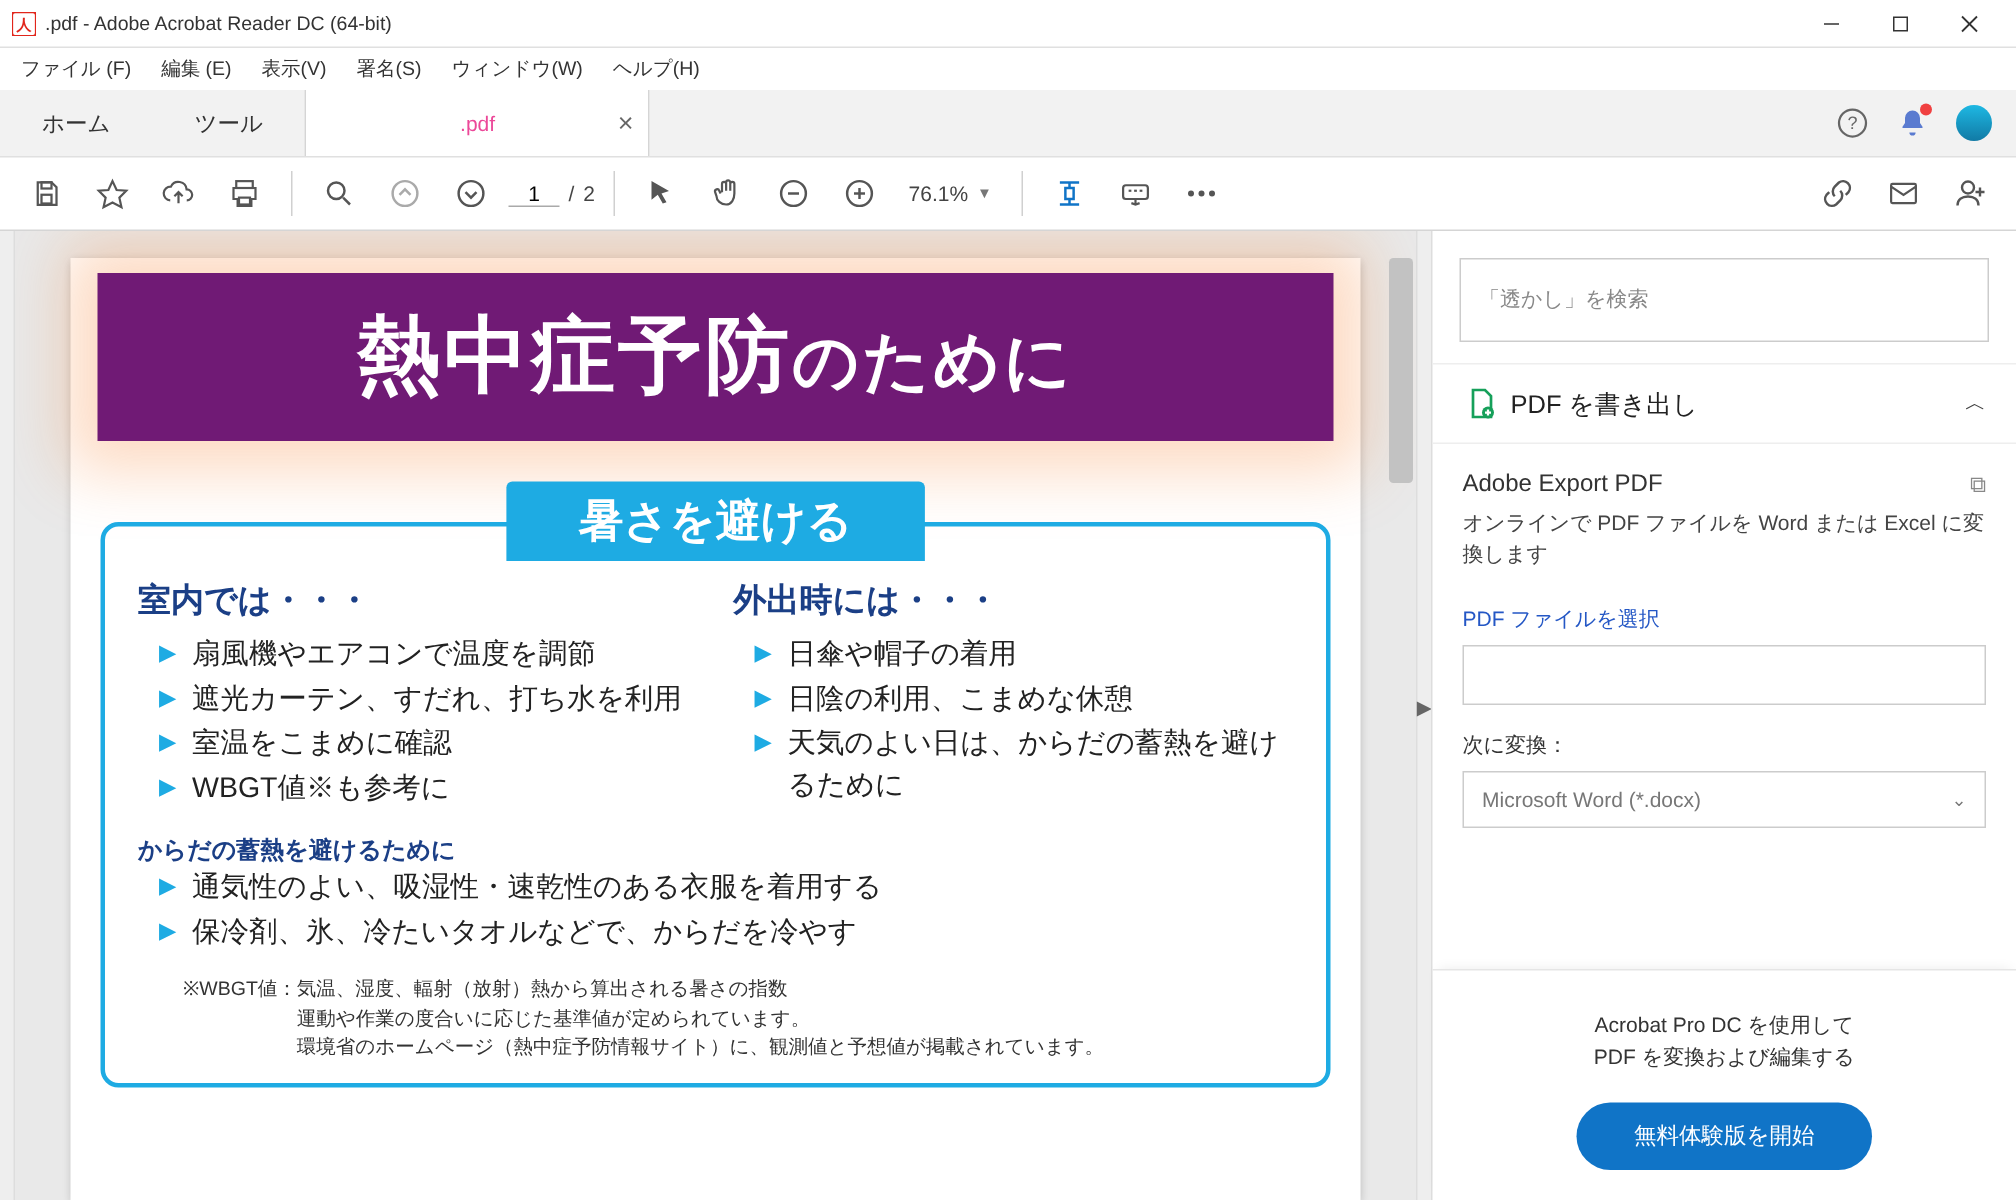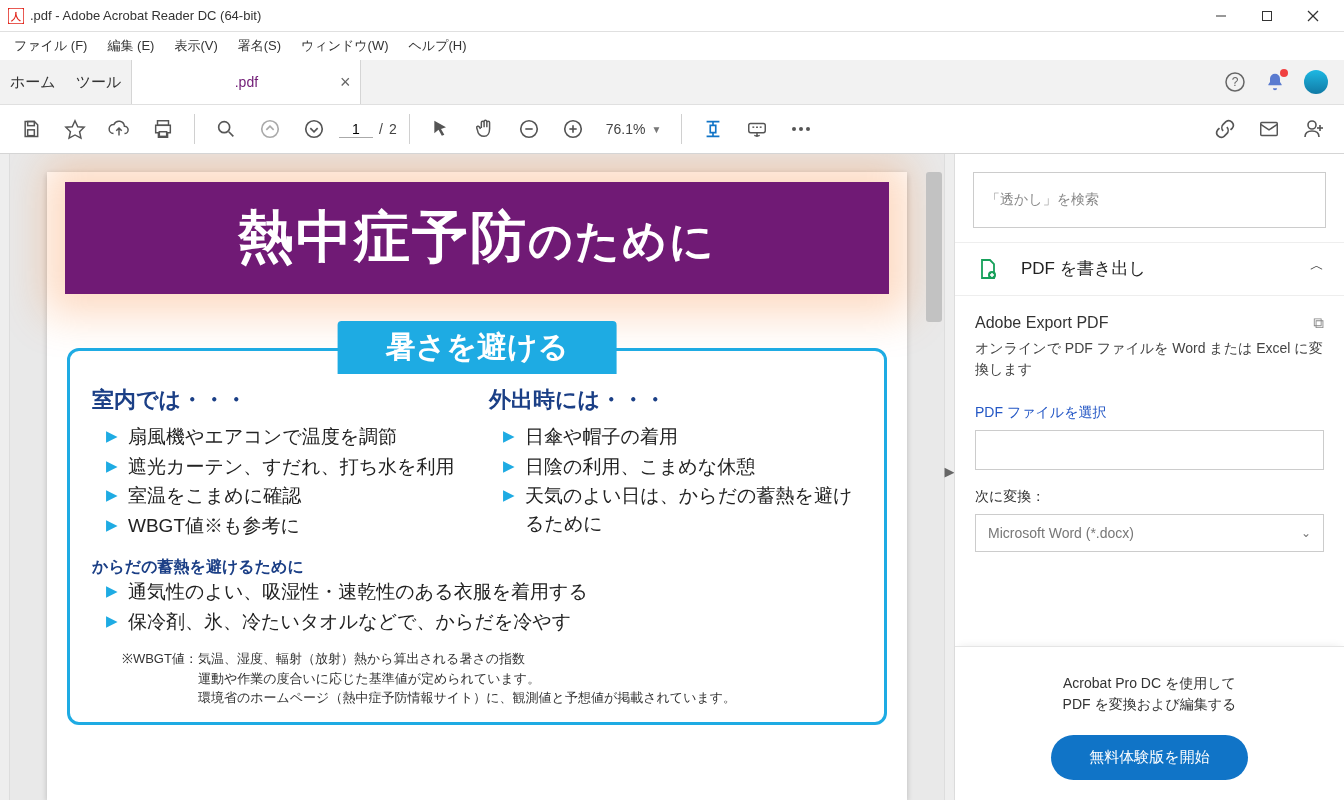--- a/index.html
+++ b/index.html
@@ -9,23 +9,23 @@
 .titlebar .app-icon { width: 16px; height: 16px; margin-right: 6px; display: inline-flex; }
 .titlebar .title-text { flex: 0 0 auto; }
 .titlebar .spacer { flex: 1; }
 .win-controls { display: flex; }
 .win-controls .wc { width: 46px; height: 32px; display: flex; align-items: center; justify-content: center; cursor: pointer; font-size: 14px; color: #000; }
 
 .menubar { height: 28px; display: flex; align-items: center; padding: 0 4px; font-size: 13px; color: #333; }
 .menubar .mi { padding: 4px 10px; cursor: pointer; }
 
 .tabbar { height: 44px; background: #f2f2f2; display: flex; align-items: stretch; }
-.navtab { padding: 0 10px; display: flex; align-items: center; font-size: 15px; color: #333; cursor: pointer; }
+.navtab { padding: 0 28px; display: flex; align-items: center; font-size: 15px; color: #333; cursor: pointer; }
 .doctab { background: #fff; border-left: 1px solid #d5d5d5; border-right: 1px solid #d5d5d5; display: flex; align-items: center; padding: 0 14px; min-width: 230px; position: relative; }
-.doctab .doc-title { font-size: 14px; color: #701a75; margin: 0 auto; }
+.doctab .doc-title { font-size: 14px; color: #ec4899; margin: 0 auto; }
 .doctab .close { position: absolute; right: 10px; font-size: 18px; color: #666; cursor: pointer; }
 .tabbar .flexspace { flex: 1; }
 .tab-icons { display: flex; align-items: center; gap: 18px; padding-right: 16px; }
 .tab-icons .icon { width: 22px; height: 22px; display: flex; align-items: center; justify-content: center; color: #555; cursor: pointer; font-size: 18px; }
 .bell { position: relative; color: #5a7bd0; }
 .bell .dot { position: absolute; top: -2px; right: -2px; width: 8px; height: 8px; background: #f04040; border-radius: 50%; }
 .avatar { width: 24px; height: 24px; border-radius: 50%; background: linear-gradient(180deg, #1eb8e3, #117aa5); }
 
 .toolbar { height: 50px; border-top: 1px solid #e0e0e0; border-bottom: 1px solid #d5d5d5; display: flex; align-items: center; padding: 0 12px; gap: 6px; }
 .tbn { width: 38px; height: 38px; display: flex; align-items: center; justify-content: center; color: #555; cursor: pointer; border-radius: 3px; font-size: 18px; }
@@ -51,21 +51,21 @@
 .col { flex: 1; }
 .col h3 { color: #1b3f86; font-size: 22px; font-weight: 700; margin-bottom: 8px; }
 .blist { list-style: none; padding-left: 14px; }
 .blist li { position: relative; font-size: 19px; color: #222; line-height: 1.45; padding-left: 22px; margin-bottom: 2px; }
 .blist li::before { content: "▶"; color: #1eabe3; position: absolute; left: 0; top: 2px; font-size: 15px; }
 .subhead { color: #1b3f86; font-size: 16px; font-weight: 700; margin-top: 16px; }
 .footnote { font-size: 13px; color: #333; margin-top: 14px; padding-left: 30px; line-height: 1.5; }
 
 .side { width: 390px; border-left: 1px solid #ddd; display: flex; flex-direction: column; background: #fff; }
 .search { margin: 18px 18px 14px; border: 1px solid #ccc; height: 56px; display: flex; align-items: center; padding: 0 12px; color: #888; font-size: 14px; }
-.panel-head { display: flex; gap: 22px; padding: 14px 20px; border-top: 1px solid #eee; border-bottom: 1px solid #eee; cursor: pointer; }
+.panel-head { display: flex; align-items: center; gap: 8px; padding: 14px 20px; border-top: 1px solid #eee; border-bottom: 1px solid #eee; cursor: pointer; }
 .panel-head .lbl { flex: 1; font-size: 17px; color: #222; }
 .panel-head .chev { font-size: 14px; color: #444; }
 .export-body { padding: 18px 20px; font-size: 14px; color: #333; flex: 0 0 auto; }
 .export-body h4 { font-size: 16px; font-weight: 400; display: flex; align-items: center; }
 .export-body h4 .copy-ic { margin-left: auto; color: #888; font-size: 15px; }
 .export-body .desc { margin-top: 6px; color: #444; line-height: 1.5; }
 .linkish { color: #2457c5; margin-top: 24px; cursor: pointer; }
 .filebox { border: 1px solid #ccc; height: 40px; margin-top: 8px; }
 .convert-lbl { margin-top: 18px; color: #333; }
 .fmt-select { border: 1px solid #ccc; height: 38px; margin-top: 8px; display: flex; align-items: center; padding: 0 12px; color: #777; cursor: pointer; }

